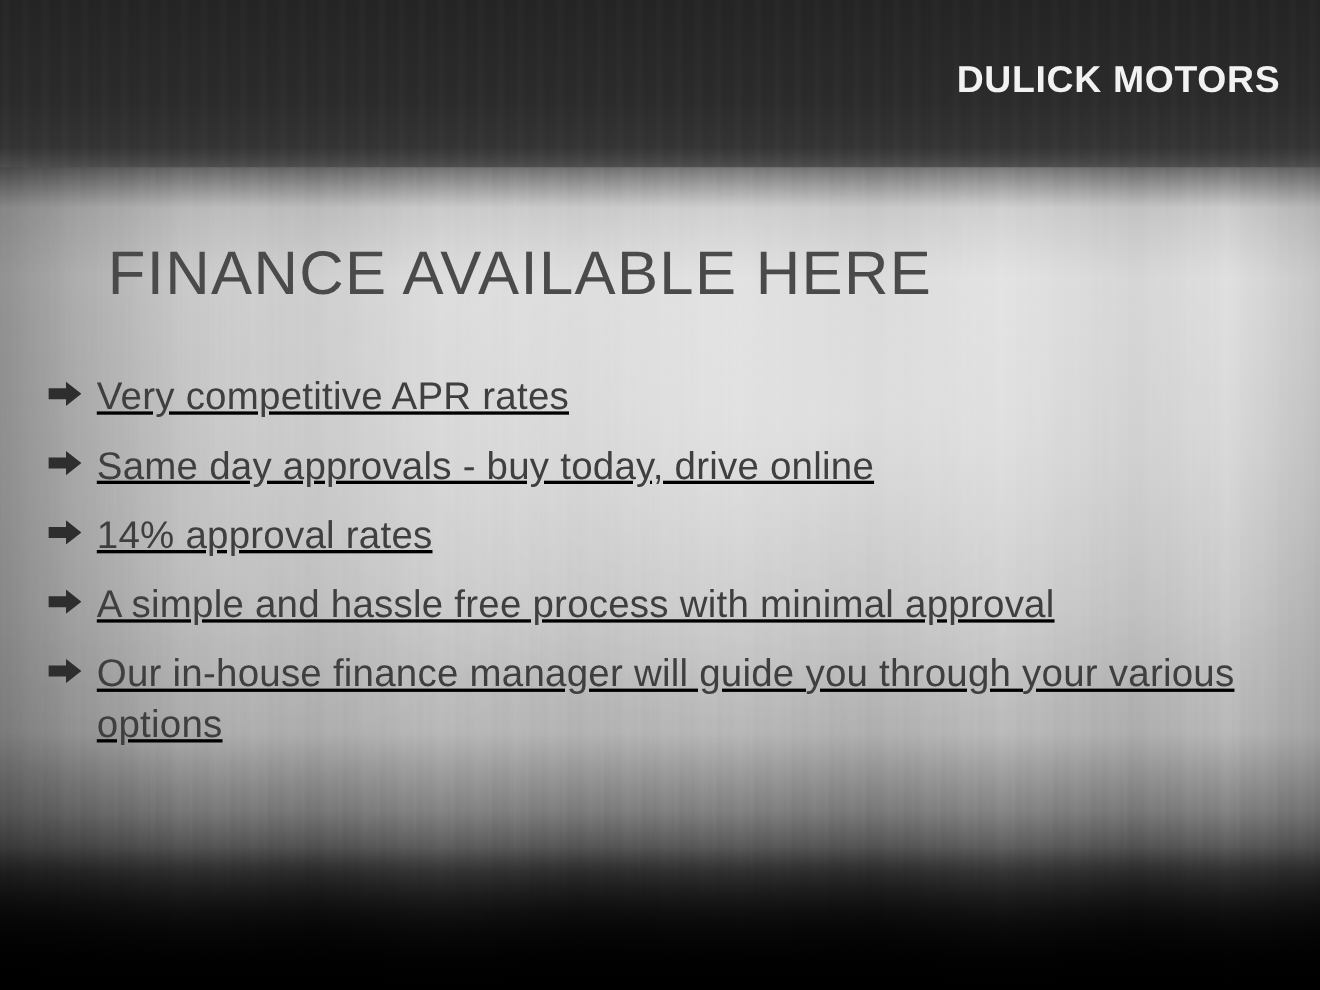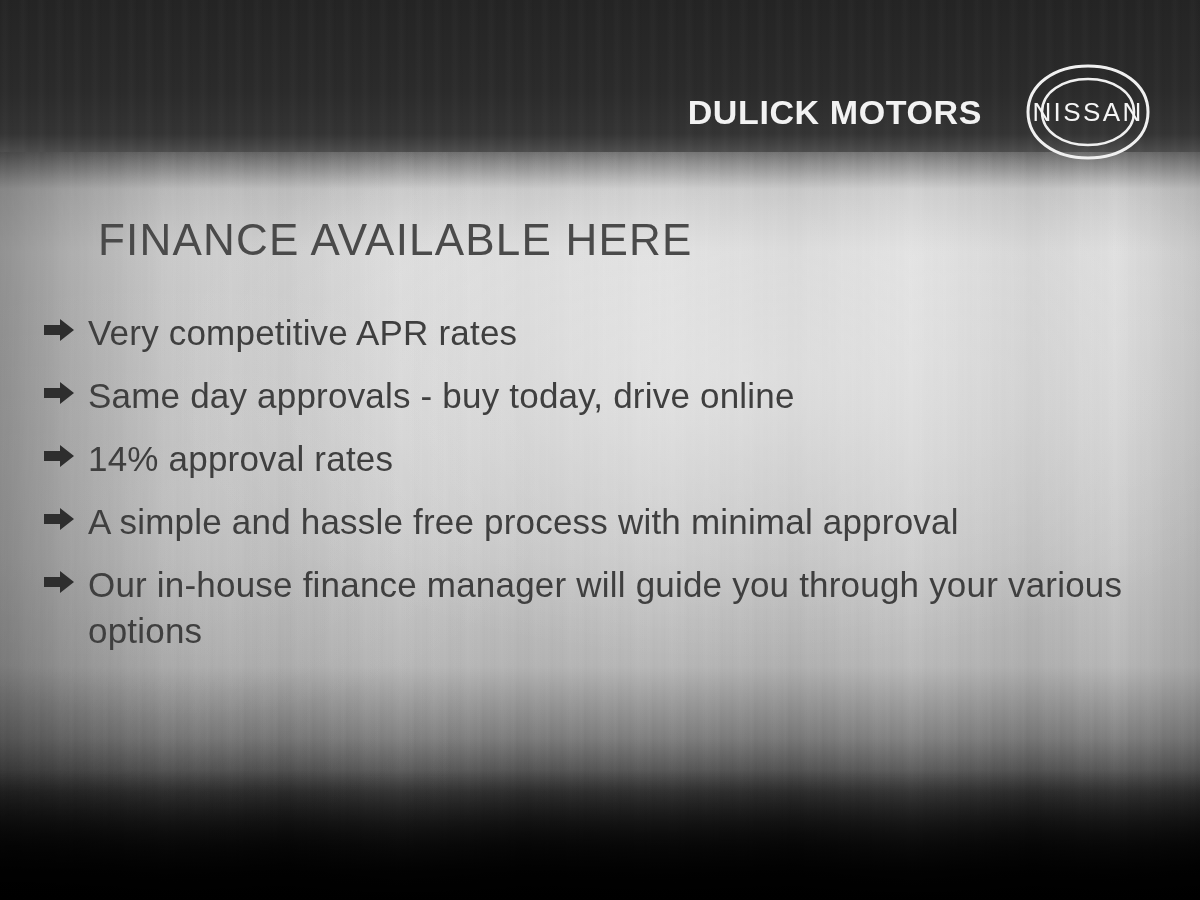--- a/index.html
+++ b/index.html
@@ -130,34 +130,35 @@
     height: 112px;
     position: relative;
     display: block;
   }
 
   
   .headline {
     position: absolute;
     left: 98px;
     top: 215px;
-    font-size: 44px;
+    font-size: 56px;
     color: #4a4a4a;
     letter-spacing: 1.2px;
     font-weight: 400;
     white-space: nowrap;
   }
   .bullets {
     position: absolute;
     left: 44px;
-    top: 310px;
+    top: 338px;
     width: 1110px;
     list-style: none;
     margin: 0;
     padding: 0;
+    text-decoration: underline;
   }
   .bullet {
     display: flex;
     align-items: flex-start;
     margin-bottom: 16px;
     color: #3d3d3d;
   }
   .bullet-arrow {
     flex: 0 0 auto;
     width: 44px;
@@ -183,36 +184,20 @@
   <div class="bg-bigstreaks"></div>
   <div class="bg-glow"></div>
   <div class="bg-darkleft"></div>
   <div class="bg-topbar"></div>
   <div class="bg-topbar-grain"></div>
   <div class="bg-bottom"></div>
 
   <div class="header">
     <div class="brand-name">DULICK MOTORS</div>
 
-    <div class="nissan-logo">
-      <svg viewBox="0 0 152 112" width="152" height="112" aria-hidden="true">
-        <g fill="none" stroke="#f0f0f0" stroke-width="3">
-
-          <path d="M16 56 C16 28 43 10 76 10 C109 10 136 28 136 56"></path>
-          <path d="M16 56 C16 84 43 102 76 102 C109 102 136 84 136 56"></path>
-
-          <path d="M30 56 C30 36 51 23 76 23 C101 23 122 36 122 56" stroke-width="2.5"></path>
-          <path d="M30 56 C30 76 51 89 76 89 C101 89 122 76 122 56" stroke-width="2.5"></path>
-
-          <line x1="14" y1="45" x2="138" y2="45" stroke="none"></line>
-        </g>
-        <rect x="10" y="44" width="132" height="26" fill="none"></rect>
-        <text x="76" y="65" text-anchor="middle" fill="#f5f5f5" font-family="'Liberation Sans', sans-serif" font-size="26" letter-spacing="2.4">NISSAN</text>
-      </svg>
-    </div>
   </div>
 
   <div class="headline">FINANCE AVAILABLE HERE</div>
 
   <ul class="bullets">
     <li class="bullet">
       <span class="bullet-arrow">
         <svg viewBox="0 0 30 22" width="30" height="22" aria-hidden="true">
           <path d="M0 6 H16 V0 L30 11 L16 22 V16 H0 Z" fill="#2e2e2e"></path>
         </svg>

